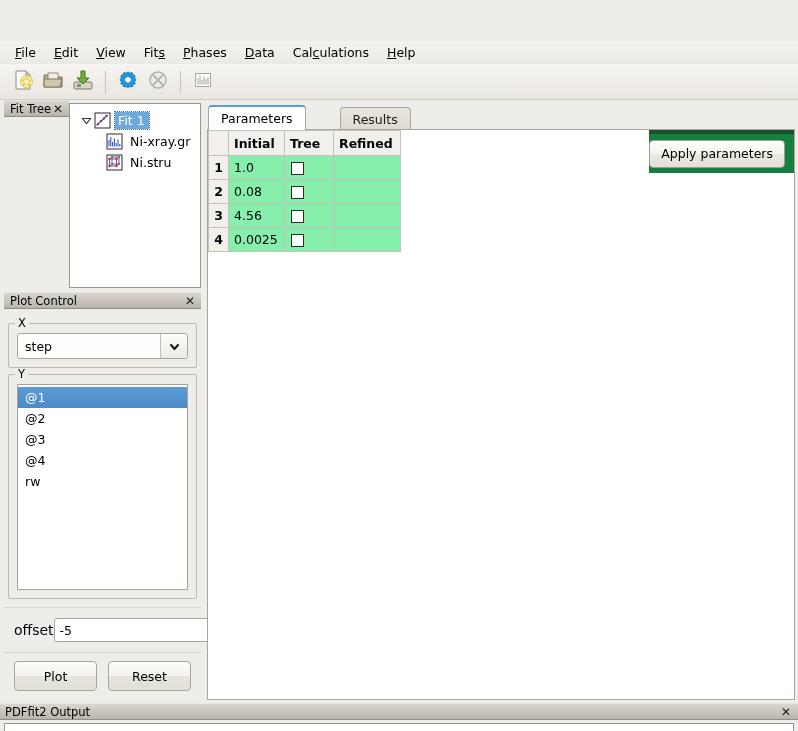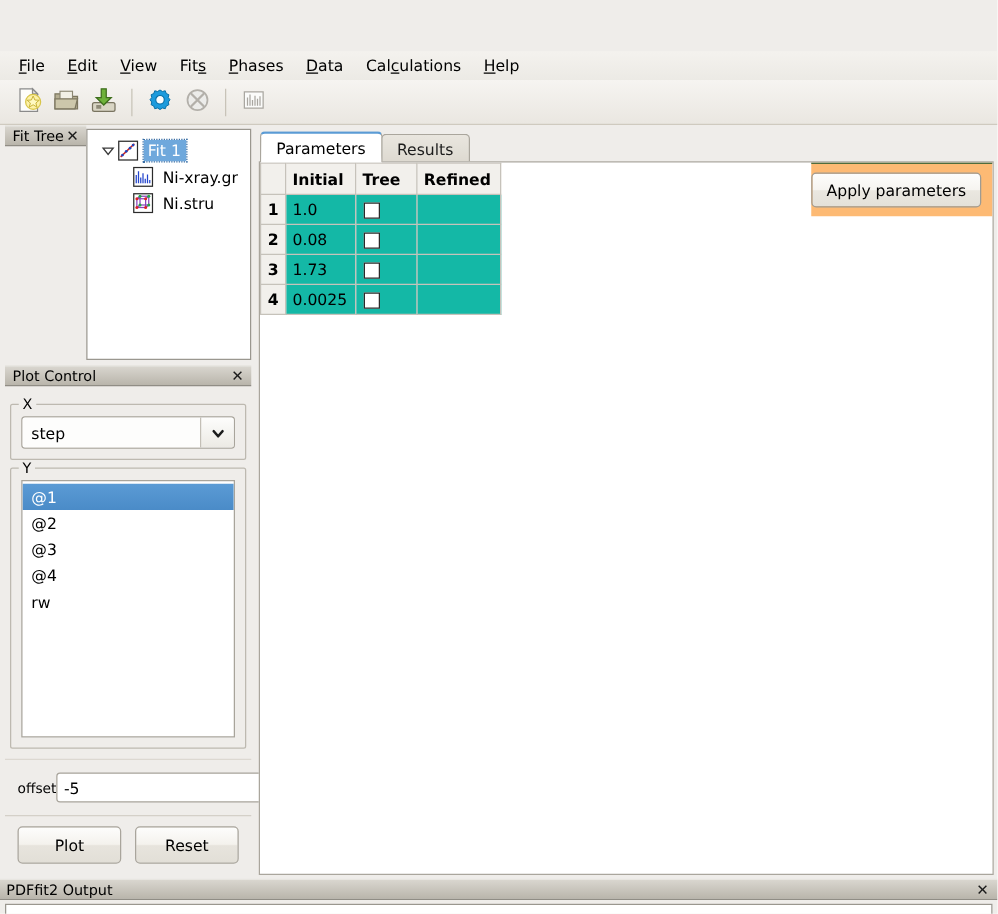--- a/index.html
+++ b/index.html
@@ -226,21 +226,21 @@
     color: #fff;
   }
 
   .offset-row {
     display: flex;
     align-items: center;
     padding: 10px 10px 10px 10px;
     border-top: 1px solid #dcd8d1;
     margin-top: 6px;
   }
-  .offset-label { font-size: 11px; width: 48px; }
+  .offset-label { font-size: 14px; width: 48px; }
   .offset-input {
     flex: 1;
     height: 24px;
     border: 1px solid #a8a49b;
     border-radius: 3px;
     background: #fff;
     font-family: "DejaVu Sans", sans-serif;
     font-size: 12.5px;
     padding: 0 5px;
     box-sizing: border-box;
@@ -270,20 +270,21 @@
     display: flex;
     flex-direction: column;
     box-sizing: border-box;
   }
   .tabstrip {
     display: flex;
     align-items: flex-end;
     height: 27px;
     padding-left: 1px;
     box-sizing: border-box;
+    gap: 35px;
   }
   .tab {
     height: 25px;
     padding: 0 12px;
     display: flex;
     align-items: center;
     font-size: 12.5px;
     border: 1px solid #aaa69d;
     border-bottom: none;
     border-radius: 4px 4px 0 0;
@@ -337,40 +338,40 @@
   th.c-fixed   { width: 49px; }
   th.c-refined { width: 67px; }
   table.pgrid tbody th.rowhdr {
     background: #f2f0ec;
     font-weight: bold;
     text-align: center;
     width: 20px;
     padding: 0;
     font-size: 12.5px;
   }
-  table.pgrid td { background: #14b8a6; }
+  table.pgrid td { background: #86efac; }
   td.cell-val { font-size: 12.5px; }
   .chk {
     width: 13px; height: 13px;
     border: 1px solid #2a2a2a;
     background: #fff;
     display: inline-block;
     vertical-align: middle;
     margin-left: 1px;
     cursor: default;
     box-sizing: border-box;
   }
   .grid-filler {
     flex: 1;
     background: #fff;
   }
   .apply-bar {
     height: 43px;
-    background: #fdba74;
-    border-top: 1px solid #14532d;
+    background: #15803d;
+    border-top: 4px solid #14532d;
     display: flex;
     align-items: center;
     justify-content: flex-start;
     padding-right: 9px;
     box-sizing: border-box;
   }
   .apply-btn {
     height: 28px;
     padding: 0 11px;
     border: 1px solid #9f9b92;
@@ -648,21 +649,21 @@
                 <td class="cell-val"></td>
               </tr>
               <tr>
                 <th class="rowhdr">2</th>
                 <td class="cell-val">0.08</td>
                 <td><span class="chk"></span></td>
                 <td class="cell-val"></td>
               </tr>
               <tr>
                 <th class="rowhdr">3</th>
-                <td class="cell-val">1.73</td>
+                <td class="cell-val">4.56</td>
                 <td><span class="chk"></span></td>
                 <td class="cell-val"></td>
               </tr>
               <tr>
                 <th class="rowhdr">4</th>
                 <td class="cell-val">0.0025</td>
                 <td><span class="chk"></span></td>
                 <td class="cell-val"></td>
               </tr>
             </tbody>

